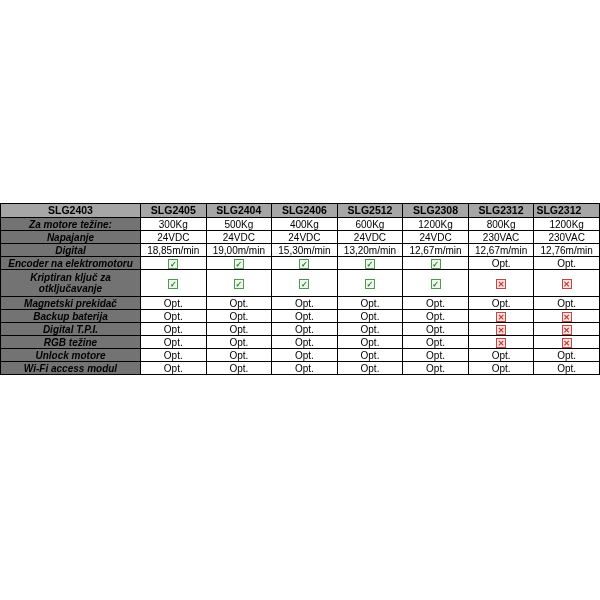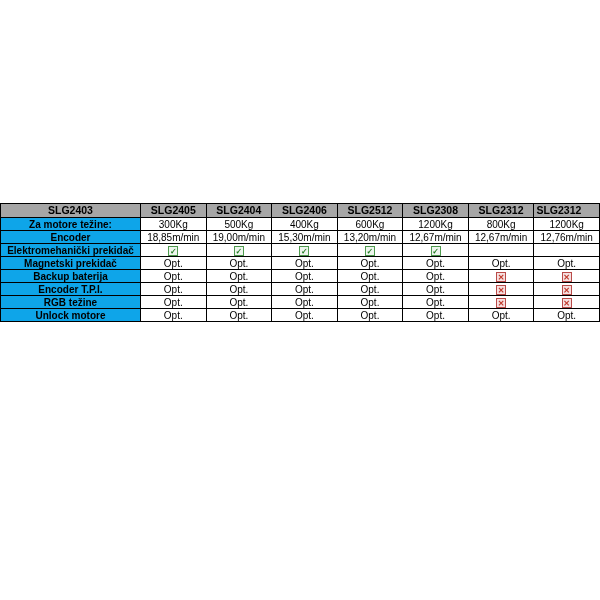--- a/index.html
+++ b/index.html
@@ -32,23 +32,24 @@
     color: #000;
   }
   table.spec thead th {
     background: #a6a6a6;
     font-weight: bold;
     font-size: 10.5px;
     height: 14px;
   }
   table.spec thead th.align-left { text-align: left; padding-left: 2px; }
   table.spec td.feature-label {
-    background: #0ea5e9;
+    background: #737373;
     font-weight: bold;
     white-space: normal;
+    font-style: italic;
   }
   table.spec tr.tall td { height: 27px; }
   .mark-box {
     display: inline-block;
     width: 10px; height: 10px;
     font-size: 8px;
     line-height: 9px;
     text-align: center;
     vertical-align: middle;
     font-weight: bold;
@@ -96,38 +97,58 @@
           <td class="feature-label">Za motore težine:</td>
           <td>300Kg</td>
           <td>500Kg</td>
           <td>400Kg</td>
           <td>600Kg</td>
           <td>1200Kg</td>
           <td>800Kg</td>
           <td>1200Kg</td>
         </tr>
         <tr>
-          <td class="feature-label">Encoder</td>
+          <td class="feature-label">Napajanje</td>
+          <td>24VDC</td>
+          <td>24VDC</td>
+          <td>24VDC</td>
+          <td>24VDC</td>
+          <td>24VDC</td>
+          <td>230VAC</td>
+          <td>230VAC</td>
+        </tr>
+        <tr>
+          <td class="feature-label">Digital</td>
           <td>18,85m/min</td>
           <td>19,00m/min</td>
           <td>15,30m/min</td>
           <td>13,20m/min</td>
           <td>12,67m/min</td>
           <td>12,67m/min</td>
           <td>12,76m/min</td>
         </tr>
         <tr>
-          <td class="feature-label">Elektromehanički prekidač</td>
-          <td><span class="mark-box check">✓</span></td>
-          <td><span class="mark-box check">✓</span></td>
-          <td><span class="mark-box check">✓</span></td>
-          <td><span class="mark-box check">✓</span></td>
-          <td><span class="mark-box check">✓</span></td>
-          <td></td>
-          <td></td>
+          <td class="feature-label">Encoder na elektromotoru</td>
+          <td><span class="mark-box check">✓</span></td>
+          <td><span class="mark-box check">✓</span></td>
+          <td><span class="mark-box check">✓</span></td>
+          <td><span class="mark-box check">✓</span></td>
+          <td><span class="mark-box check">✓</span></td>
+          <td>Opt.</td>
+          <td>Opt.</td>
+        </tr>
+        <tr class="tall">
+          <td class="feature-label">Kriptiran ključ za otključavanje</td>
+          <td><span class="mark-box check">✓</span></td>
+          <td><span class="mark-box check">✓</span></td>
+          <td><span class="mark-box check">✓</span></td>
+          <td><span class="mark-box check">✓</span></td>
+          <td><span class="mark-box check">✓</span></td>
+          <td><span class="mark-box cross">✕</span></td>
+          <td><span class="mark-box cross">✕</span></td>
         </tr>
         <tr>
           <td class="feature-label">Magnetski prekidač</td>
           <td>Opt.</td>
           <td>Opt.</td>
           <td>Opt.</td>
           <td>Opt.</td>
           <td>Opt.</td>
           <td>Opt.</td>
           <td>Opt.</td>
@@ -136,41 +157,51 @@
           <td class="feature-label">Backup baterija</td>
           <td>Opt.</td>
           <td>Opt.</td>
           <td>Opt.</td>
           <td>Opt.</td>
           <td>Opt.</td>
           <td><span class="mark-box cross">✕</span></td>
           <td><span class="mark-box cross">✕</span></td>
         </tr>
         <tr>
-          <td class="feature-label">Encoder T.P.I.</td>
+          <td class="feature-label">Digital T.P.I.</td>
           <td>Opt.</td>
           <td>Opt.</td>
           <td>Opt.</td>
           <td>Opt.</td>
           <td>Opt.</td>
           <td><span class="mark-box cross">✕</span></td>
           <td><span class="mark-box cross">✕</span></td>
         </tr>
         <tr>
           <td class="feature-label">RGB težine</td>
           <td>Opt.</td>
           <td>Opt.</td>
           <td>Opt.</td>
           <td>Opt.</td>
           <td>Opt.</td>
           <td><span class="mark-box cross">✕</span></td>
           <td><span class="mark-box cross">✕</span></td>
         </tr>
         <tr>
           <td class="feature-label">Unlock motore</td>
+          <td>Opt.</td>
+          <td>Opt.</td>
+          <td>Opt.</td>
+          <td>Opt.</td>
+          <td>Opt.</td>
+          <td>Opt.</td>
+          <td>Opt.</td>
+        </tr>
+        <tr>
+          <td class="feature-label">Wi-Fi access modul</td>
           <td>Opt.</td>
           <td>Opt.</td>
           <td>Opt.</td>
           <td>Opt.</td>
           <td>Opt.</td>
           <td>Opt.</td>
           <td>Opt.</td>
         </tr>
       </tbody>
   </table>

